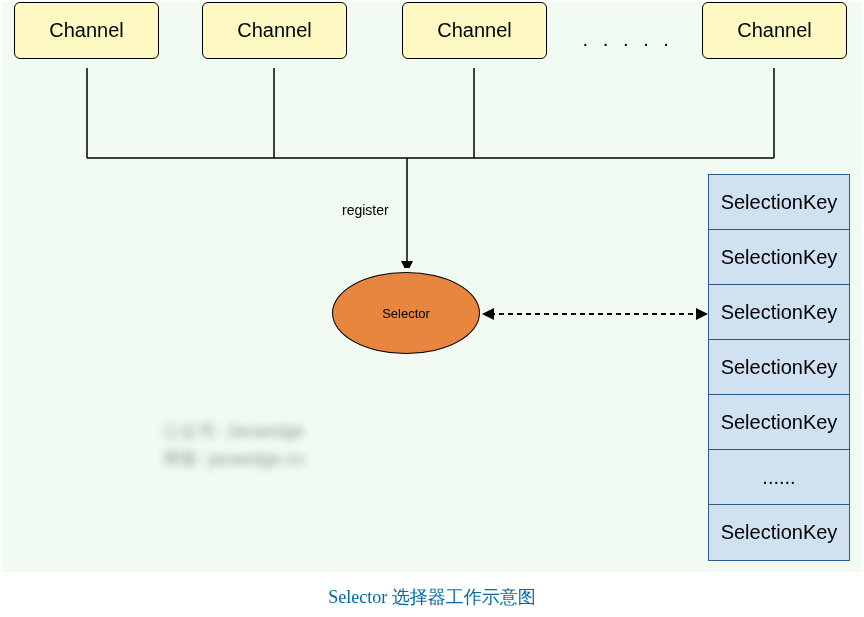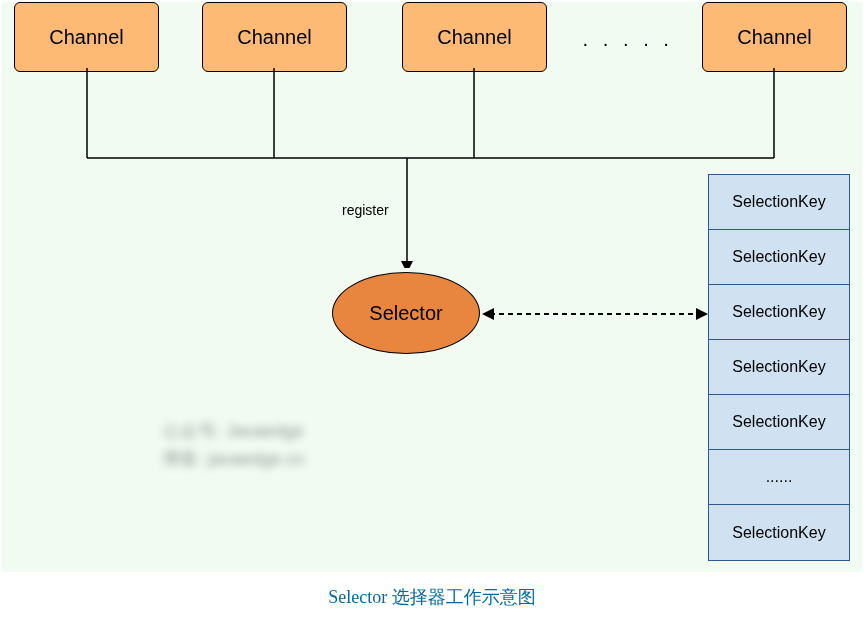--- a/index.html
+++ b/index.html
@@ -13,22 +13,22 @@
     .diagram-container {
       position: relative;
       width: 860px;
       height: 570px;
       background: #f1fbf2;
       margin: 2px;
     }
     .channel-box {
       position: absolute;
       width: 145px;
-      height: 70px;
-      background: #fdba74;
+      height: 57px;
+      background: #fef9c3;
       border: 1.5px solid #000;
       border-radius: 6px;
       display: flex;
       align-items: center;
       justify-content: center;
       font-size: 20px;
     }
     .ch1 { left: 12px; }
     .ch2 { left: 200px; }
     .ch3 { left: 400px; }
@@ -60,37 +60,37 @@
       top: 270px;
       left: 330px;
       width: 148px;
       height: 82px;
       background: #e8863f;
       border: 1.5px solid #000;
       border-radius: 50%;
       display: flex;
       align-items: center;
       justify-content: center;
-      font-size: 20px;
+      font-size: 13px;
     }
     .selection-keys {
       position: absolute;
       top: 172px;
       right: 12px;
       width: 142px;
       border: 1.5px solid #2d5a8c;
     }
     .selection-key-item {
       height: 55px;
       background: #d0e1f2;
       border-bottom: 1.5px solid #2d5a8c;
       display: flex;
       align-items: center;
       justify-content: center;
-      font-size: 16px;
+      font-size: 20px;
     }
     .selection-key-item:last-child {
       border-bottom: none;
     }
     .watermark {
       position: absolute;
       top: 415px;
       left: 160px;
       filter: blur(4px);
       opacity: 0.4;

